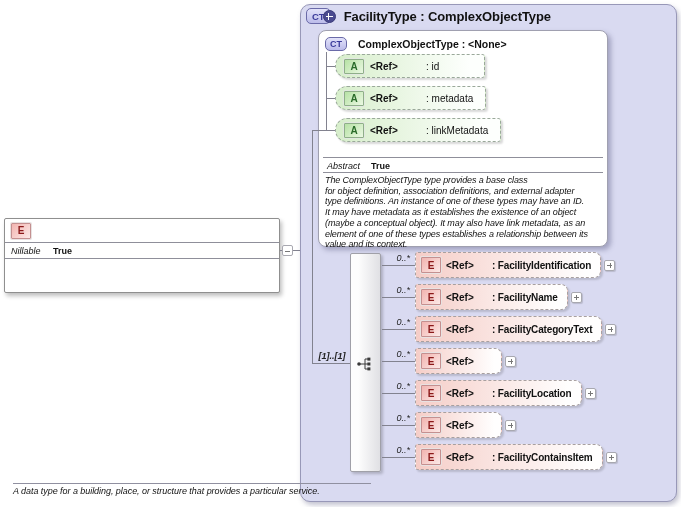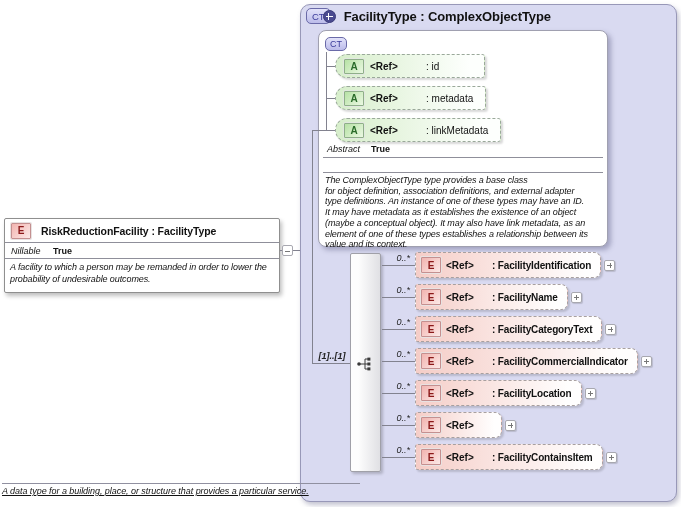--- a/index.html
+++ b/index.html
@@ -34,54 +34,54 @@
     border:1px solid #c49090;border-radius:1px;box-shadow:0 0 0 1px #e8e2e2;
   }
   .badge-a{
     display:inline-flex;align-items:center;justify-content:center;flex:none;
     width:18px;height:13px;font-size:10px;font-weight:bold;color:#2a6b2a;
     background:linear-gradient(135deg,#b7e2a5,#eaf8e2);
     border:1px solid #8fae8a;border-radius:1px;box-shadow:0 0 0 1px #e2e8e0;
   }
   .badge-ct{
     position:relative;display:inline-flex;align-items:center;justify-content:flex-start;flex:none;
-    padding:0 5px;height:14px;font-size:9.5px;font-weight:normal;color:#3a3a9a;
+    padding:0 5px;height:14px;font-size:9.5px;font-weight:bold;color:#3a3a9a;
     background:linear-gradient(#e2e2fa,#bcbcea);
     border:1px solid #6a6aa8;border-radius:5px;
   }
   .badge-ct-sm{height:12px;font-size:9px;padding:0 4px;}
   .ct-plus{
     position:absolute;right:-6px;top:1px;width:11px;height:11px;border-radius:50%;
     background:#4a4a90;border:1px solid #3a3a7a;
   }
   .ct-plus::before{content:"";position:absolute;left:2px;right:2px;top:50%;margin-top:-0.5px;border-top:1.6px solid #fff;}
   .ct-plus::after{content:"";position:absolute;top:2px;bottom:2px;left:50%;margin-left:-0.8px;border-left:1.6px solid #fff;}
 
   
   .type-box{
     position:absolute;left:300px;top:4px;width:377px;height:498px;box-sizing:border-box;
     background:#d9daf1;border:1px solid #9898b8;border-radius:10px;
     box-shadow:2px 3px 5px rgba(80,80,120,.35);
   }
   .type-header{position:absolute;left:6px;top:5px;display:flex;align-items:center;gap:13px;}
   .type-title{font-size:13px;font-weight:bold;white-space:nowrap;letter-spacing:-0.1px;}
-  .type-desc{position:absolute;left:2px;top:483px;width:358px;text-decoration:underline;}
+  .type-desc{position:absolute;left:13px;top:483px;width:358px;}
   .type-desc .sep{border-top:1px solid #9090a0;}
   .type-desc-text{padding:2px 0 0 0;font-style:italic;font-size:9px;letter-spacing:-0.05px;}
 
   
   .base-box{
     position:absolute;left:18px;top:26px;width:290px;height:217px;box-sizing:border-box;
     background:#fff;border:1px solid #a0a0b0;border-radius:8px;
     box-shadow:3px 3px 5px rgba(80,80,120,.4);
   }
   .base-header{display:flex;align-items:center;gap:11px;padding:6px 0 0 6px;}
   .base-title{font-size:10.5px;font-weight:bold;white-space:nowrap;}
   .base-abstract-sep{position:absolute;left:4px;right:4px;top:126px;}
-  .base-prop-row{position:absolute;left:8px;top:111px;display:flex;align-items:center;height:13px;}
+  .base-prop-row{position:absolute;left:8px;top:128px;display:flex;align-items:center;height:13px;}
   .base-prop-label{font-style:italic;font-size:9px;width:40px;}
   .base-prop-value{font-weight:bold;font-size:9px;margin-left:4px;}
   .base-sep2{position:absolute;left:4px;right:4px;top:141px;}
   .base-desc{
     position:absolute;left:6px;top:144px;width:278px;
     font-style:italic;font-size:9px;line-height:10.7px;letter-spacing:-0.1px;
   }
 
   
   .attr-row{
@@ -135,49 +135,47 @@
   .collapse{position:absolute;left:282px;top:245px;}
 </style>
 </head>
 <body>
 
 <div class="stage">
 
   <div class="el-main">
     <div class="el-main-header">
       <span class="badge-e">E</span>
-      <span class="el-main-title">RiskReductionFacility : FacilityType</span>
     </div>
     <div class="sep"></div>
     <div class="prop-row">
       <span class="prop-label">Nillable</span>
       <span class="prop-value">True</span>
     </div>
     <div class="sep"></div>
-    <div class="desc multiline">A facility to which a person may be remanded in order to lower the
-probability of undesirable outcomes.</div>
   </div>
 
   <div class="hline" style="left:280px;top:250px;width:32px;"></div>
   <div class="collapse"></div>
 
   <div class="type-box"></div>
   <div class="type-header" style="position:absolute;left:306px;top:8px;display:flex;align-items:center;gap:13px;">
     <span class="badge-ct">
         <span>CT</span>
         <span class="ct-plus"></span>
       </span>
     <span class="type-title">FacilityType : ComplexObjectType</span>
   </div>
 
   <div class="base-box" style="left:318px;top:30px;">
     <div class="base-header">
       <span class="badge-ct badge-ct-sm">
           <span>CT</span>
         </span>
+      <span class="base-title">ComplexObjectType : &lt;None&gt;</span>
     </div>
     <div class="sep base-abstract-sep"></div>
     <div class="base-prop-row">
       <span class="base-prop-label">Abstract</span>
       <span class="base-prop-value">True</span>
     </div>
     <div class="sep base-sep2"></div>
     <div class="base-desc multiline">The ComplexObjectType type provides a base class
 for object definition, association definitions, and external adapter
 type definitions. An instance of one of these types may have an ID.
@@ -256,21 +254,20 @@
     </div>
     <div class="expand"></div>
   </div>
 
   <div class="el-row" style="top:348px;">
     <div class="conn"></div>
     <div class="occurs">0..*</div>
     <div class="el-chip">
       <span class="badge-e">E</span>
       <span class="el-ref">&lt;Ref&gt;</span>
-      <span class="el-name">: FacilityCommercialIndicator</span>
     </div>
     <div class="expand"></div>
   </div>
 
   <div class="el-row" style="top:380px;">
     <div class="conn"></div>
     <div class="occurs">0..*</div>
     <div class="el-chip">
       <span class="badge-e">E</span>
       <span class="el-ref">&lt;Ref&gt;</span>

